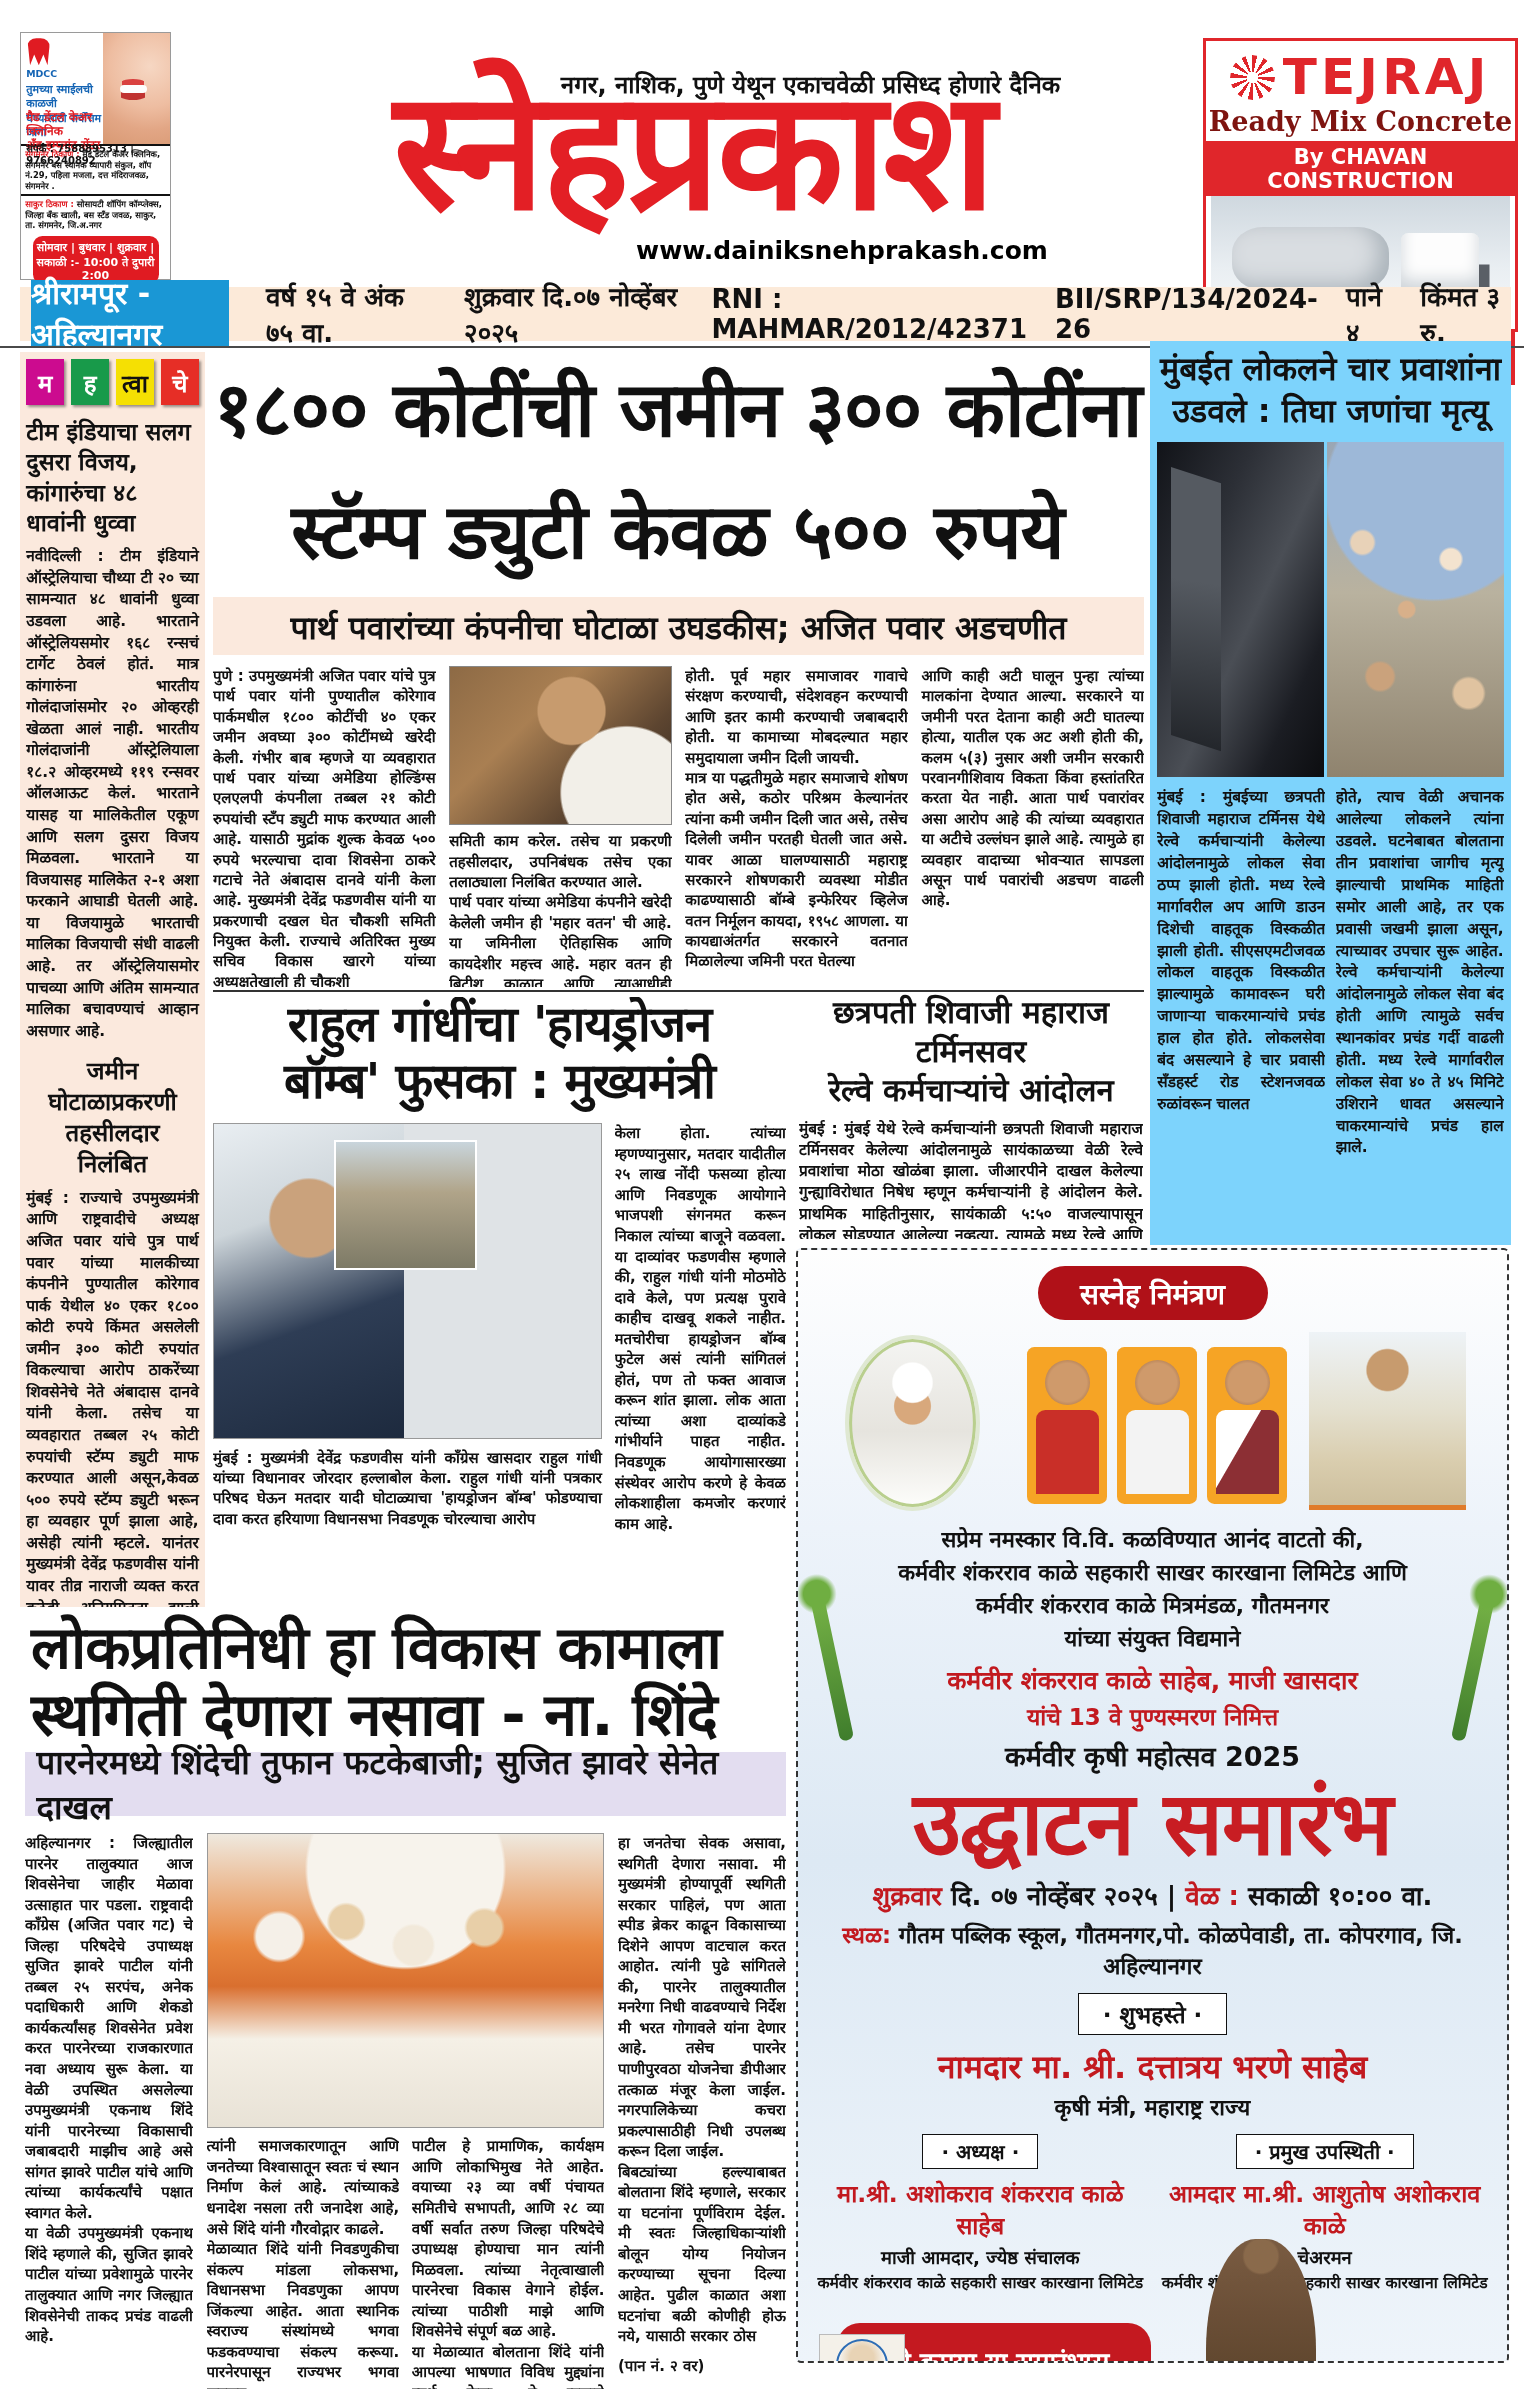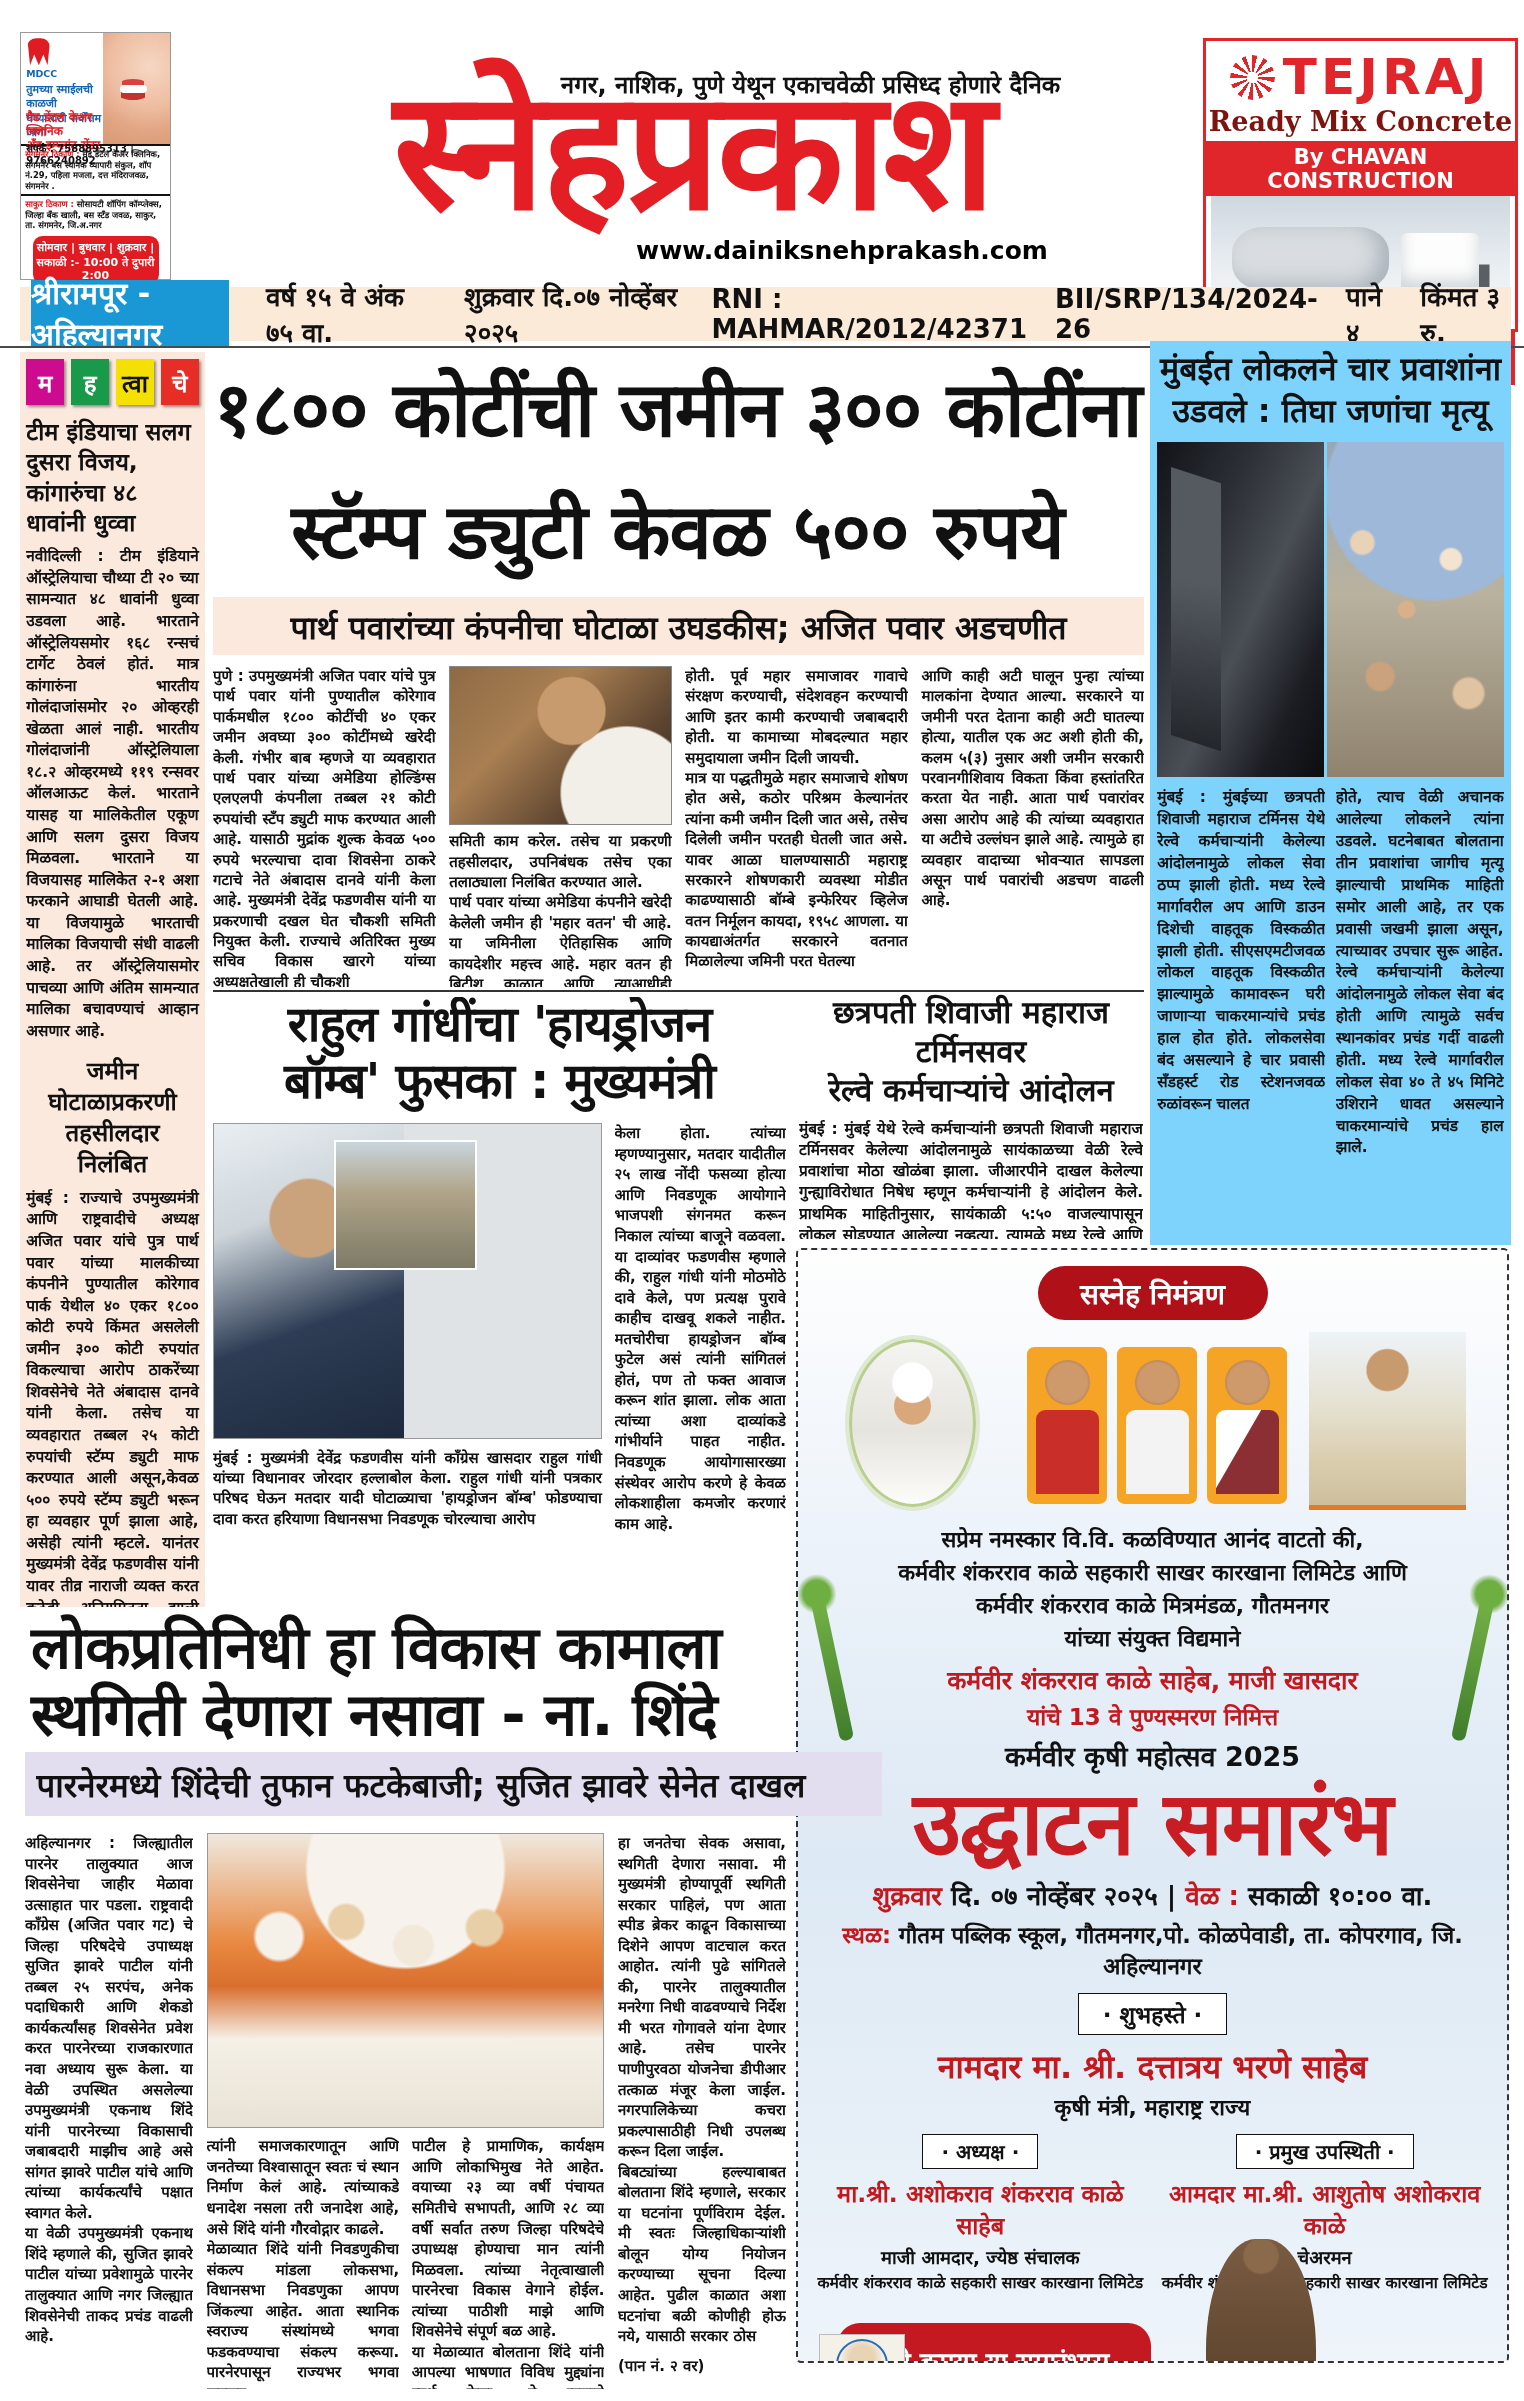--- a/index.html
+++ b/index.html
@@ -179,21 +179,21 @@
           radial-gradient(circle at 50% 7%,#8a6a4b 0 7%,transparent 8%),
           linear-gradient(180deg,#7a5c42 0%,#6b4f37 30%,#584128 70%,#49351f 100%);
           border-radius:45% 45% 3.1px 3.1px;}
   .klogo{position:absolute;left:3.1px;bottom:55px;width:84px;height:157px;background:#f4f1e9;border:1px solid #bbb;
          z-index:4;text-align:center;}
   .klogo .ph{margin:4.2px auto 0;width:48px;height:48px;border-radius:50%;border:2.1px solid #2d6db5;
              background:radial-gradient(circle at 50% 35%,#e8d3b5 0 30%,#f6f6f4 60%,#cfd8cf 100%);}
 
   
   .shin-h{left:31px;top:1615px;width:753px;font-size:59px;font-weight:800;line-height:1.13;letter-spacing:-1px;}
-  .shin-sub{left:25px;top:1752px;width:857px;height:64px;background:#e3ddf0;font-size:33px;font-weight:800;
+  .shin-sub{left:25px;top:1752px;width:761px;height:64px;background:#e3ddf0;font-size:33px;font-weight:800;
             display:flex;align-items:center;padding-left:11.5px;box-sizing:border-box;}
   .shin-body{left:25px;top:1833px;width:761px;height:556px;display:flex;gap:13.6px;}
   .scol{width:168px;font-size:15px;line-height:1.37;font-weight:600;overflow:hidden;flex:none;}
   .smid{flex:1;display:flex;flex-direction:column;}
   .shin-photo{height:293px;border:0.5px solid #999;background:
        radial-gradient(circle at 18% 35%,#f5f0e8 0 6%,transparent 7%),
        radial-gradient(circle at 35% 30%,#e8cfa8 0 5%,transparent 6%),
        radial-gradient(circle at 52% 38%,#f2e9da 0 7%,transparent 8%),
        radial-gradient(circle at 70% 32%,#e8cfa8 0 5%,transparent 6%),
        radial-gradient(circle at 50% 12%,#f7f3ec 0 30%,transparent 31%),

